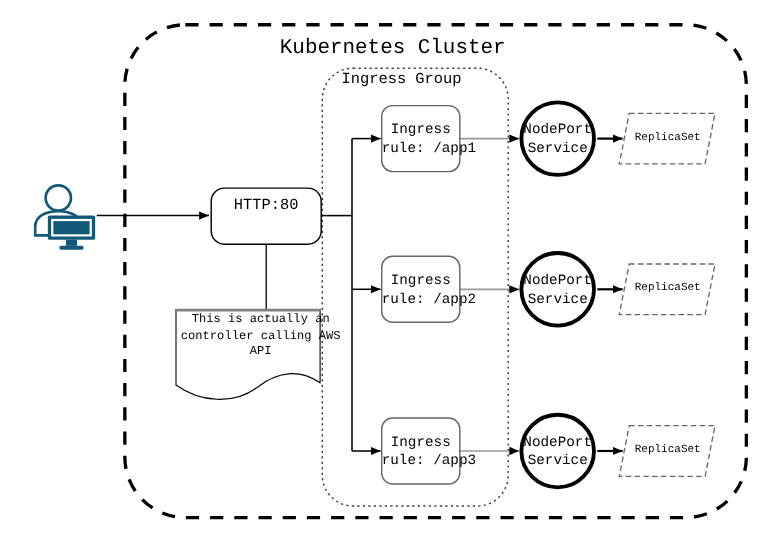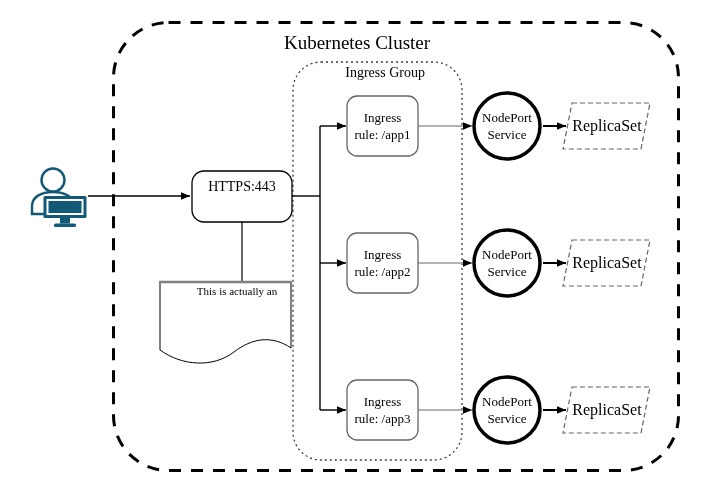--- a/index.html
+++ b/index.html
@@ -8,28 +8,28 @@
     width:704px;height:493px;
     background:#ffffff;
     font-family:"Liberation Sans",sans-serif;
     overflow:hidden;
   }
   .canvas svg{position:absolute;left:0;top:0;}
   .lbl{
     position:absolute;
     color:#000;
     text-align:center;
-    font-family:Liberation Serif, serif;
+    font-family:Liberation Mono, monospace;
     white-space:nowrap;
   }
   .title{font-size:19px;line-height:22px;}
-  .grouplbl{font-size:14px;line-height:17px;text-align:right;}
+  .grouplbl{font-size:14px;line-height:17px;text-align:center;}
   .lb-lbl{font-size:14px;line-height:18px;}
   .node-lbl{font-size:13px;line-height:17px;text-align:center;}
-  .rs-lbl{font-size:16px;line-height:14px;}
+  .rs-lbl{font-size:10px;line-height:14px;}
   .note-lbl{font-size:11px;line-height:14.5px;}
 </style>
 </head>
 <body>
 
 <div class="canvas">
 
   <svg width="704" height="493" viewBox="0 0 704 493">
     <defs>
       <marker id="arr" viewBox="0 0 10 10" refX="10" refY="5" markerWidth="9" markerHeight="9" markerUnits="userSpaceOnUse" orient="auto">
@@ -83,21 +83,21 @@
       <rect x="60" y="218" width="10" height="5.5" fill="#115977"></rect>
       <rect x="54" y="223.5" width="22" height="3.5" rx="1.5" fill="#115977"></rect>
     </g>
   </svg>
 
   <div class="lbl title" style="left:237px;top:32px;width:240px;">Kubernetes Cluster</div>
 
   <div class="lbl grouplbl" style="left:305px;top:64px;width:120px;">Ingress Group</div>
 
   <div class="lbl lb-lbl" style="left:192px;top:178px;width:100px;">
-    <div>HTTPS:443</div>
+    <div>HTTP:80</div>
   </div>
 
   <div class="lbl node-lbl" style="left:347px;top:109px;width:71px;">
     <div>Ingress</div>
     <div>rule: /app1</div>
   </div>
   <div class="lbl node-lbl" style="left:473px;top:109px;width:68px;">
     <div>NodePort</div>
     <div>Service</div>
   </div>
@@ -118,15 +118,17 @@
     <div>rule: /app3</div>
   </div>
   <div class="lbl node-lbl" style="left:473px;top:393px;width:68px;">
     <div>NodePort</div>
     <div>Service</div>
   </div>
   <div class="lbl rs-lbl" style="left:567px;top:403px;width:80px;">ReplicaSet</div>
 
   <div class="lbl note-lbl" style="left:161px;top:284px;width:152px;">
     <div>This is actually an</div>
+    <div>controller calling AWS</div>
+    <div>API</div>
   </div>
 
 </div>
 
 </body></html>

